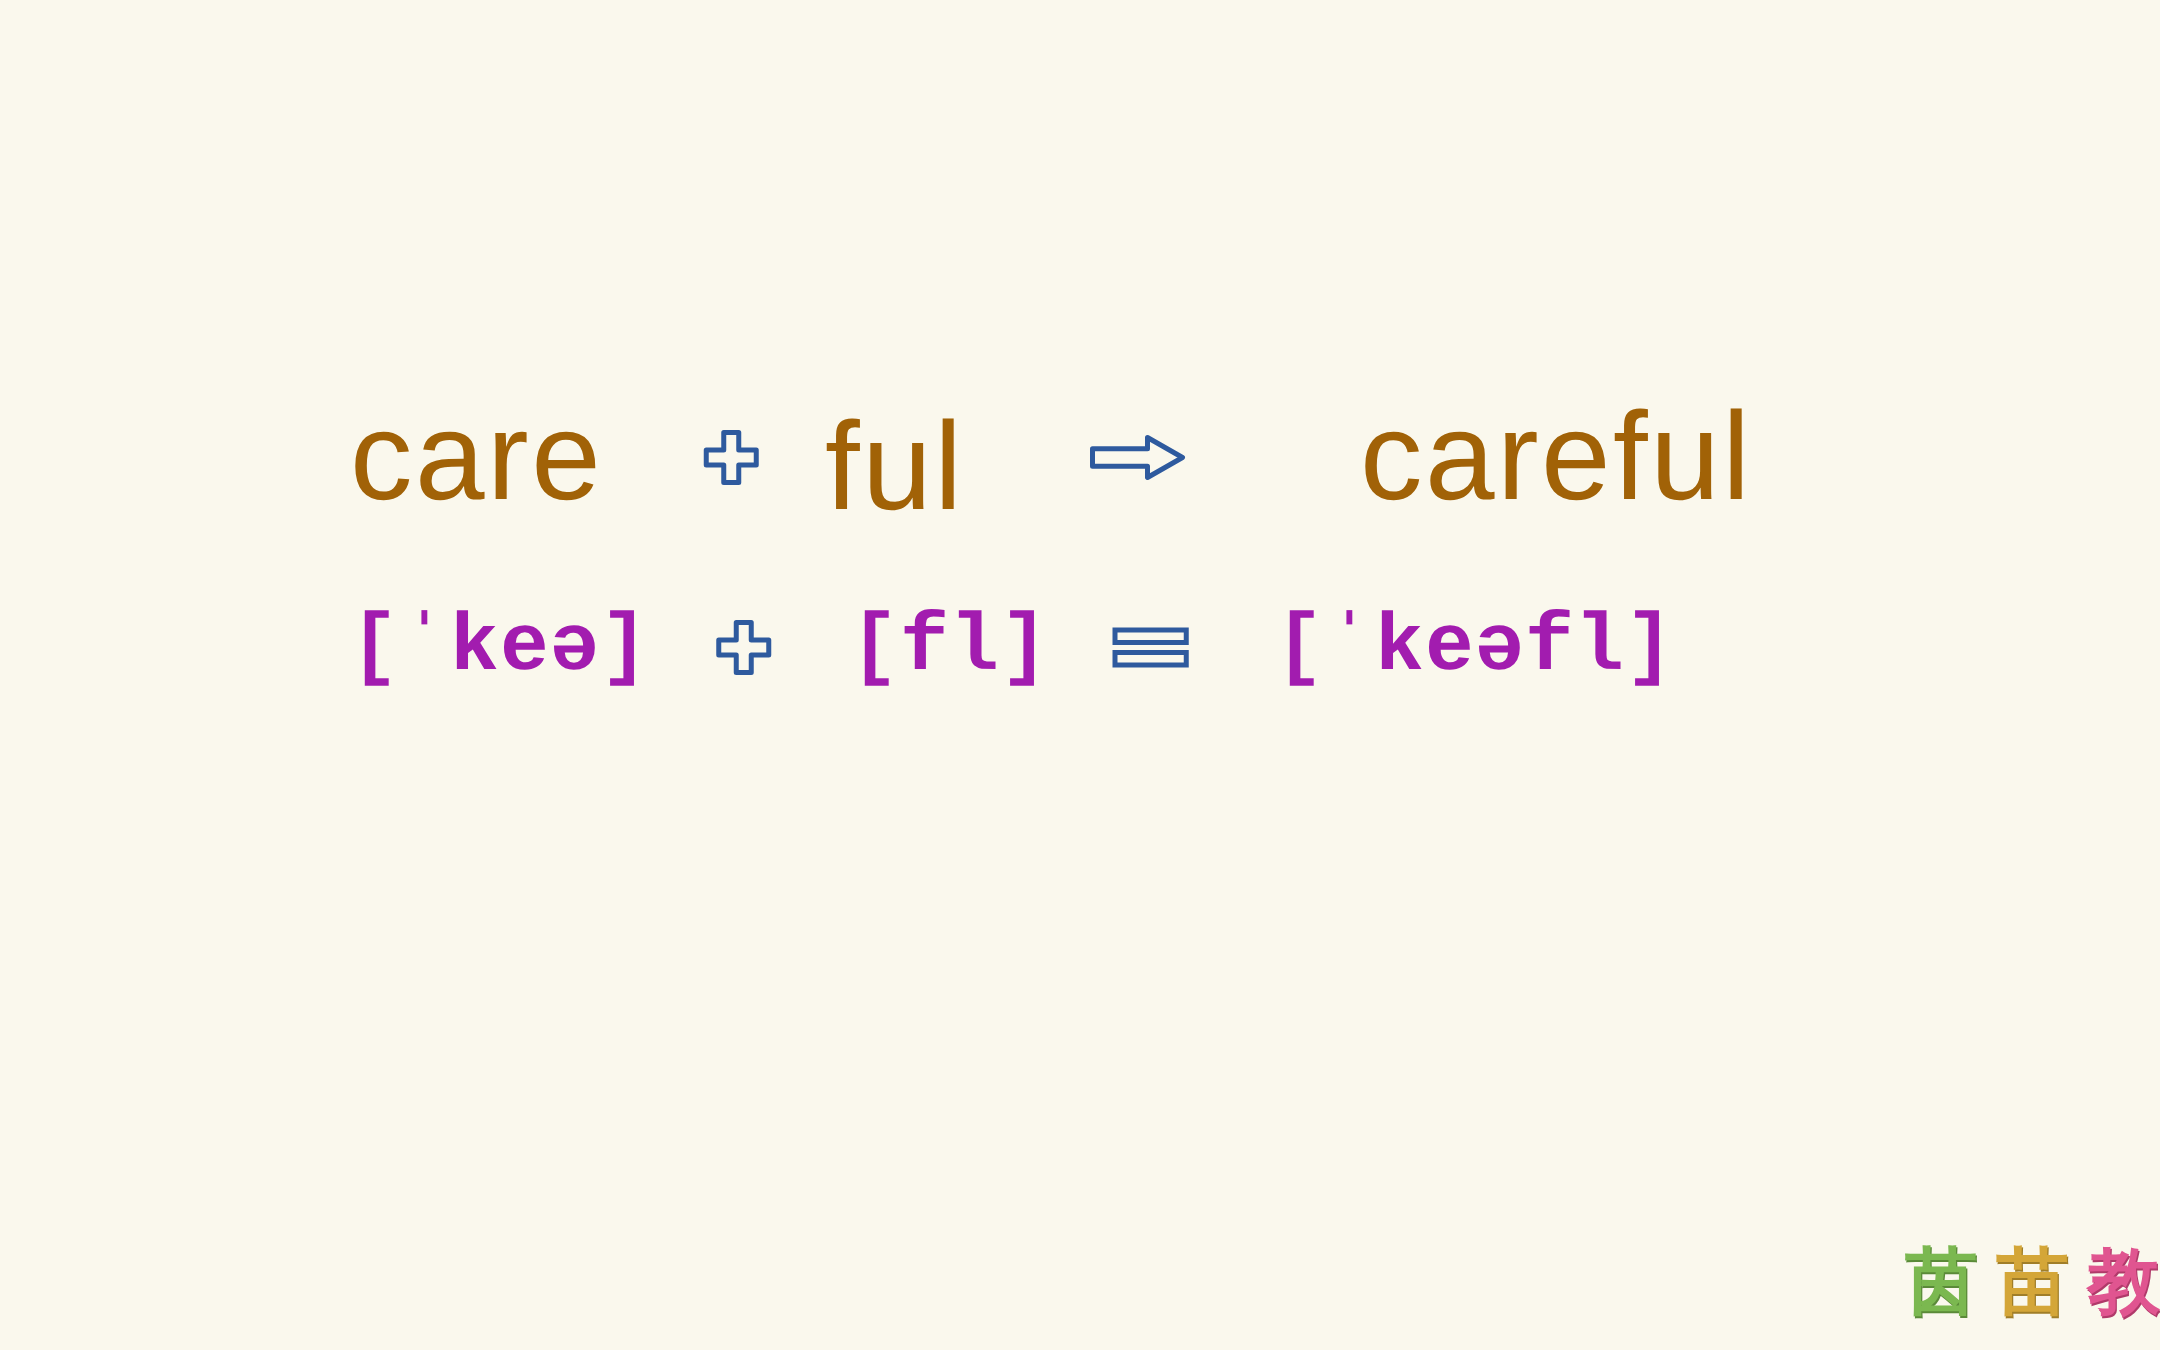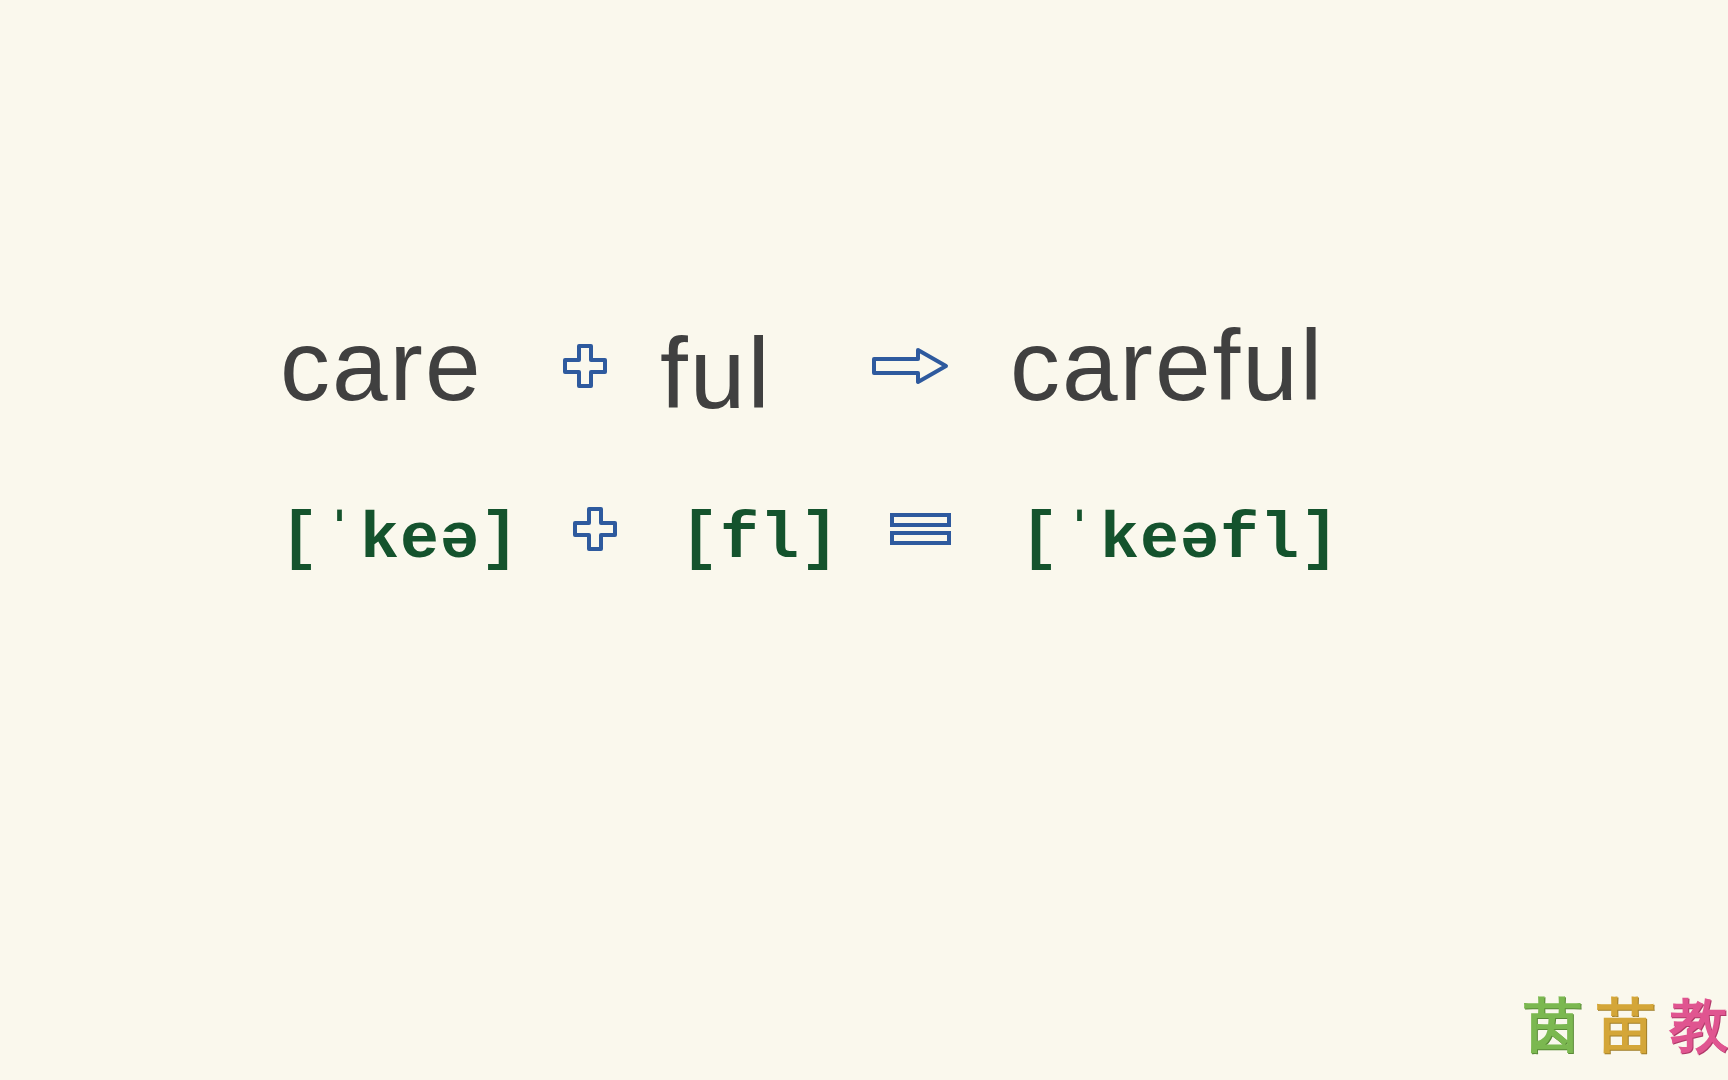--- a/index.html
+++ b/index.html
@@ -24,33 +24,32 @@
       width: 1200px;
     }
     
     .row {
       display: flex;
       align-items: center;
       margin-bottom: 50px;
     }
     
     .word-part {
-      color: #404040;
+      color: #a16207;
       font-size: 100px;
       font-weight: 400;
       letter-spacing: 2px;
     }
     
     .phonetic {
-      color: #14532d;
+      color: #a21caf;
       font-size: 65px;
       font-weight: bold;
       font-family: "Courier New", monospace;
       letter-spacing: 1px;
-      margin-top: 22px;
     }
     
     .symbol {
       display: inline-flex;
       align-items: center;
       justify-content: center;
     }
     
     .plus-icon {
       width: 48px;
@@ -64,21 +63,21 @@
     
     .equals-icon {
       width: 65px;
       height: 40px;
     }
     
     .row1-care { width: 250px; }
     .row1-plus { width: 110px; }
     .row1-ful { width: 200px; text-align: left; padding-left: 20px; margin-top: 16px; }
     .row1-arrow { width: 140px; }
-    .row1-careful { flex: 1; padding-left: 30px; }
+    .row1-careful { flex: 1; padding-left: 30px; text-align: center; }
     
     .row2-kea { width: 260px; }
     .row2-plus { width: 110px; }
     .row2-fl { width: 200px; text-align: center; padding-left: 20px; }
     .row2-equals { width: 140px; text-align: center; }
     .row2-keafl { flex: 1; padding-left: 30px; }
     
     .watermark {
       position: absolute;
       bottom: 15px;

